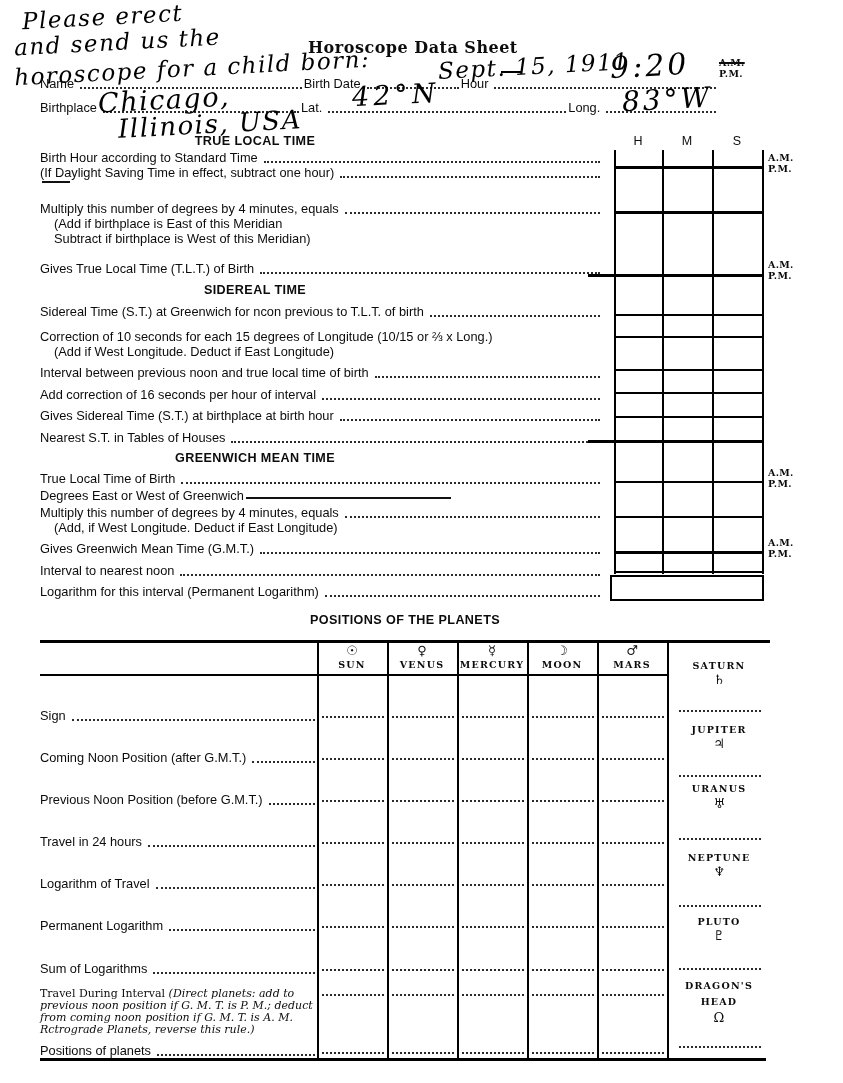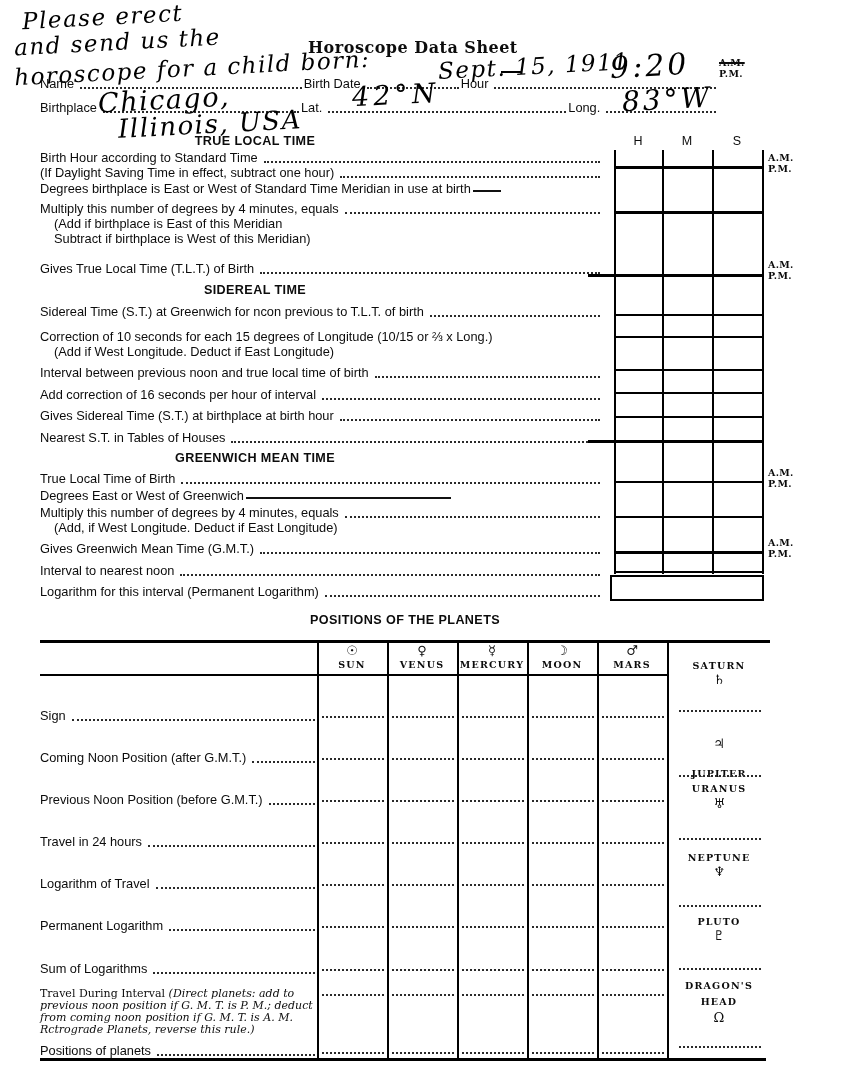--- a/index.html
+++ b/index.html
@@ -67,21 +67,20 @@
 
   <div class="frow" style="left:40px;top:150px;width:562px;">
     <span>Birth Hour according to Standard Time</span>
       <span class="lead"></span>
   </div>
   <div class="frow" style="left:40px;top:165px;width:562px;">
     <span>(If Daylight Saving Time in effect, subtract one hour)</span>
       <span class="lead"></span>
   </div>
   <div class="frow" style="left:40px;top:181px;width:562px;">
-    <span>Degrees birthplace is East or West of Standard Time Meridian in use at birth</span>
       <span class="solid-lead" style="flex:0 0 28px;"></span>
   </div>
   <div class="frow" style="left:40px;top:201px;width:562px;">
     <span>Multiply this number of degrees by 4 minutes, equals</span>
       <span class="lead"></span>
   </div>
   <div class="frow" style="left:54px;top:216px;width:548px;">
     <span>(Add if birthplace is East of this Meridian</span>
   </div>
   <div class="frow" style="left:54px;top:231px;width:548px;">
@@ -221,21 +220,21 @@
     <div class="psym" style="left:457px;top:643px;width:70px;">☿</div>
     <div class="pname" style="left:457px;top:659px;width:70px;">MERCURY</div>
     <div class="psym" style="left:527px;top:643px;width:70px;">☽</div>
     <div class="pname" style="left:527px;top:659px;width:70px;">MOON</div>
     <div class="psym" style="left:597px;top:643px;width:70px;">♂</div>
     <div class="pname" style="left:597px;top:659px;width:70px;">MARS</div>
 
     <div class="pname" style="left:669px;top:660px;width:100px;">SATURN</div>
     <div class="psym" style="left:669px;top:672px;width:100px;">♄</div>
     <div class="dots" style="left:679px;top:710px;width:82px;"></div>
-    <div class="pname" style="left:669px;top:724px;width:100px;margin-top:44px;">JUPITER</div>
+    <div class="pname" style="left:669px;top:724px;width:100px;">JUPITER</div>
     <div class="psym" style="left:669px;top:736px;width:100px;">♃</div>
     <div class="dots" style="left:679px;top:775px;width:82px;"></div>
     <div class="pname" style="left:669px;top:783px;width:100px;">URANUS</div>
     <div class="psym" style="left:669px;top:796px;width:100px;">♅</div>
     <div class="dots" style="left:679px;top:838px;width:82px;"></div>
     <div class="pname" style="left:669px;top:852px;width:100px;">NEPTUNE</div>
     <div class="psym" style="left:669px;top:864px;width:100px;">♆</div>
     <div class="dots" style="left:679px;top:905px;width:82px;"></div>
     <div class="pname" style="left:669px;top:916px;width:100px;">PLUTO</div>
     <div class="psym" style="left:669px;top:928px;width:100px;">♇</div>

